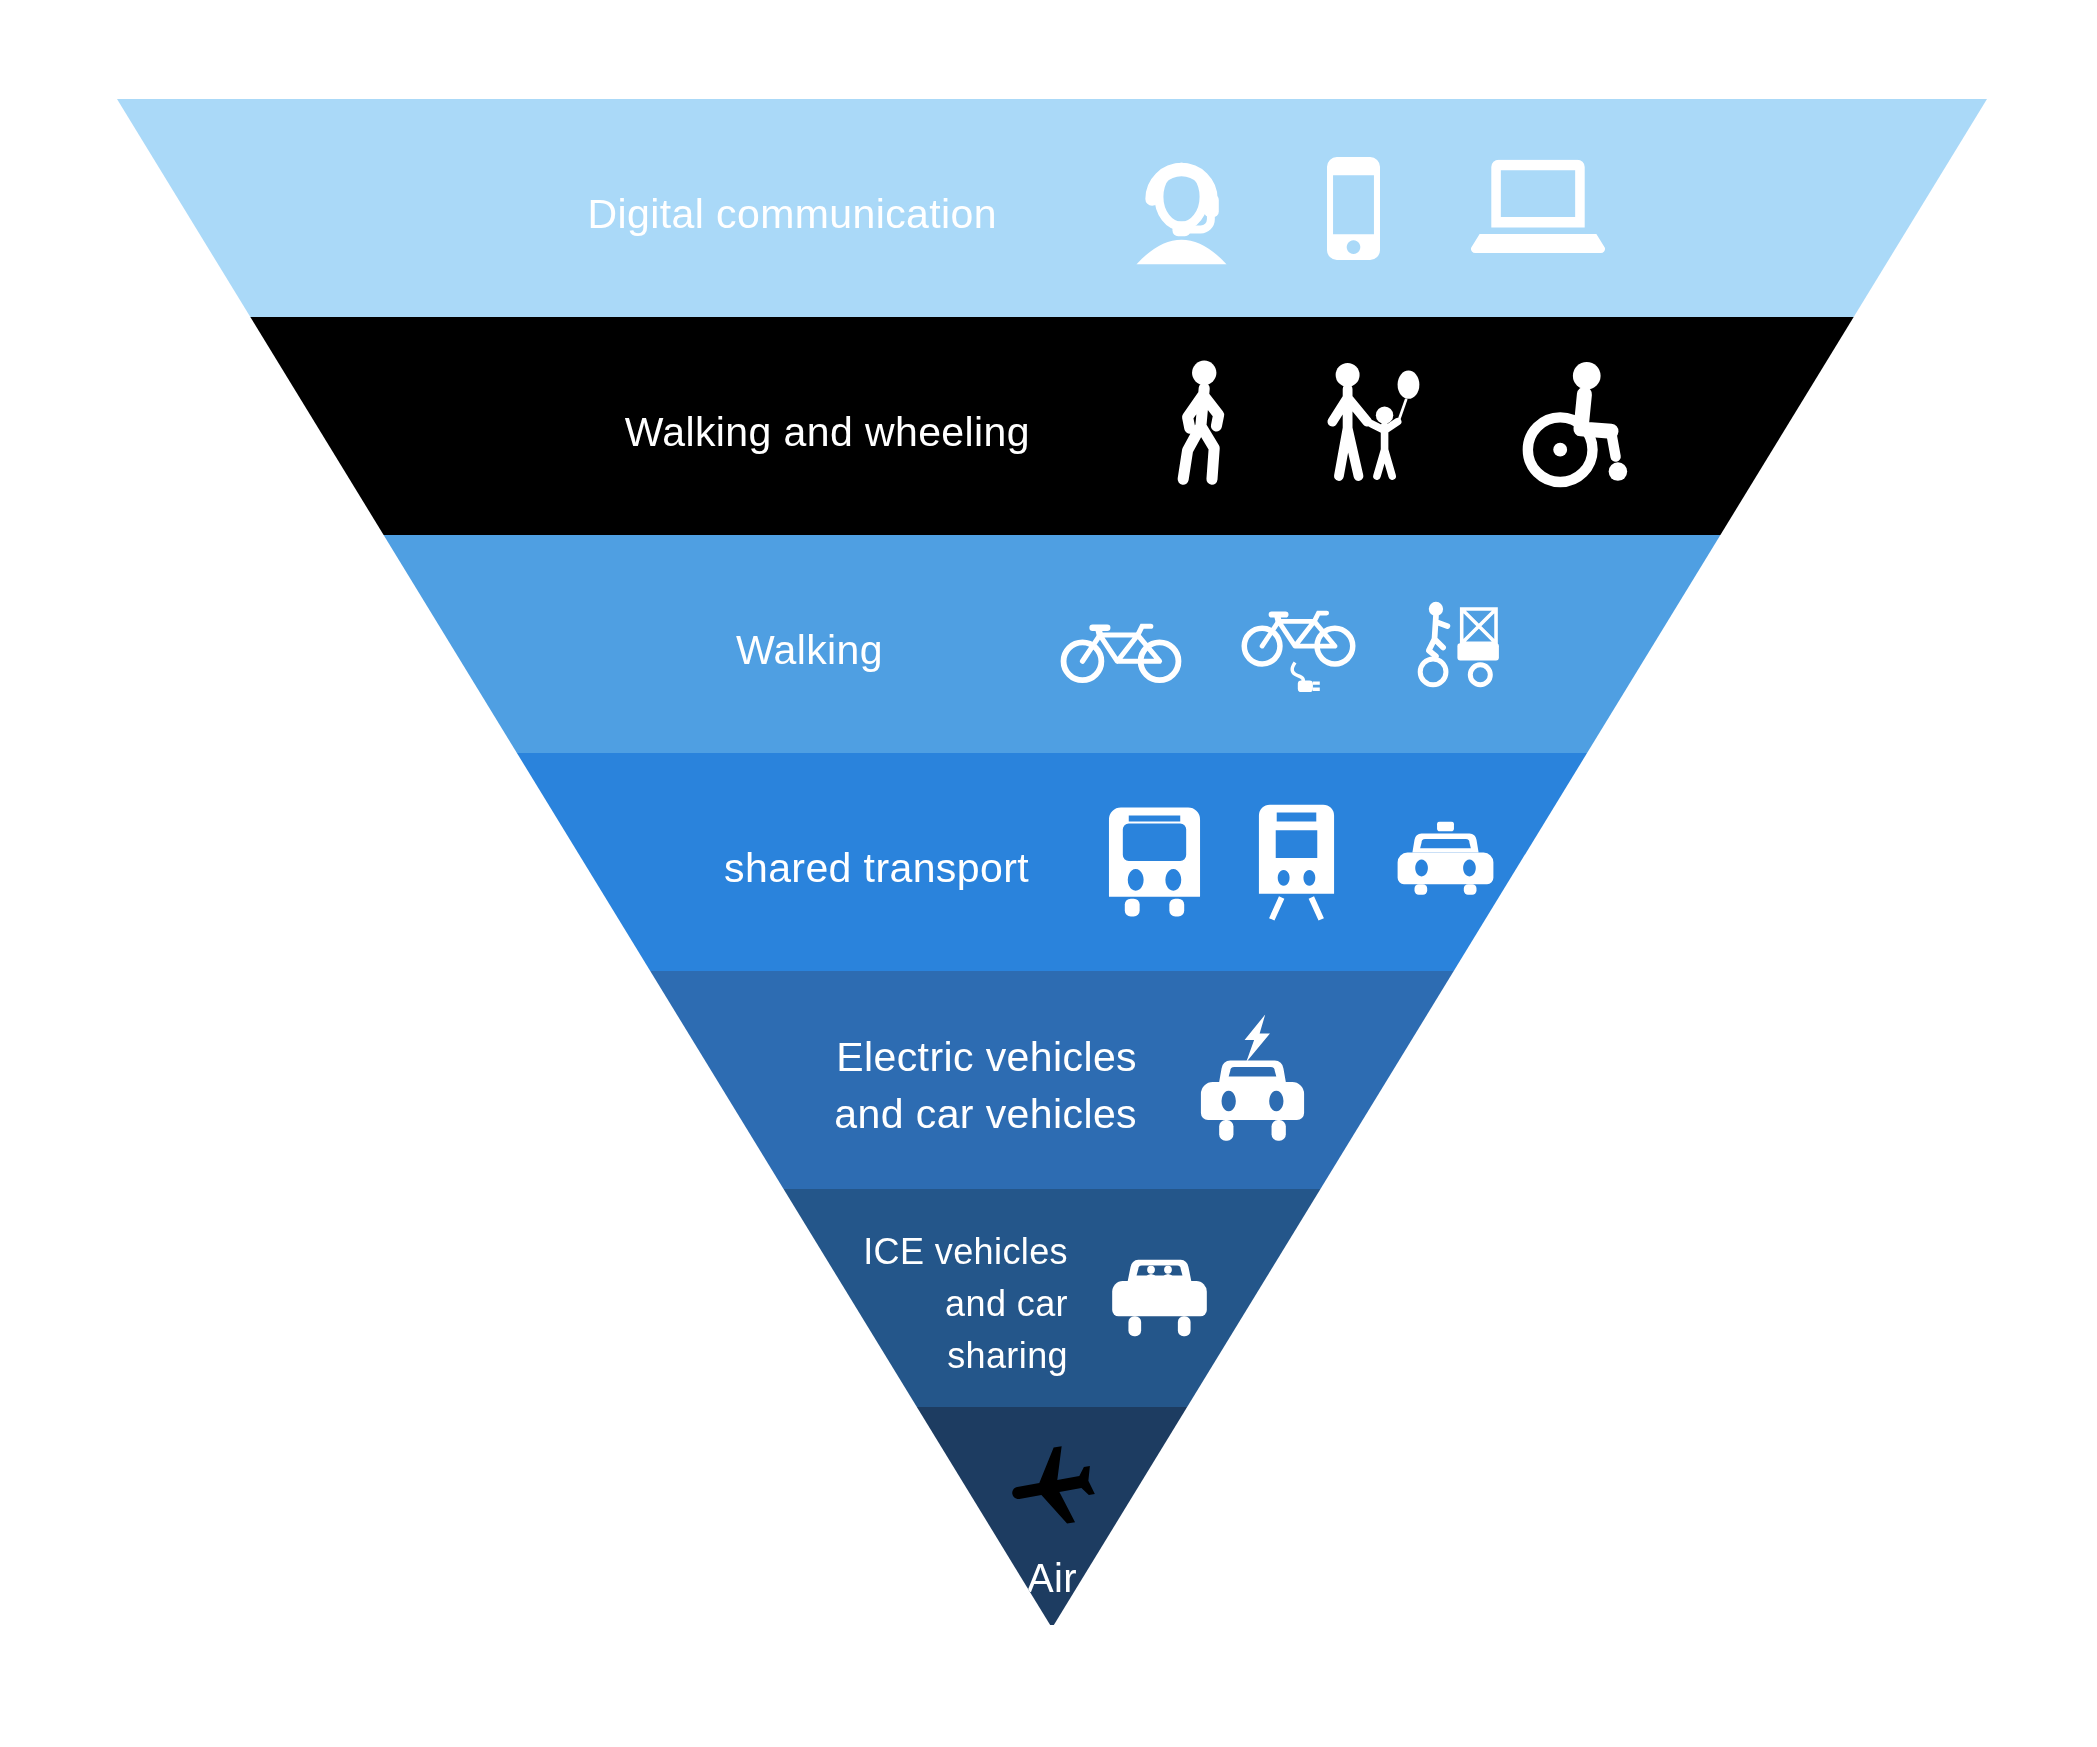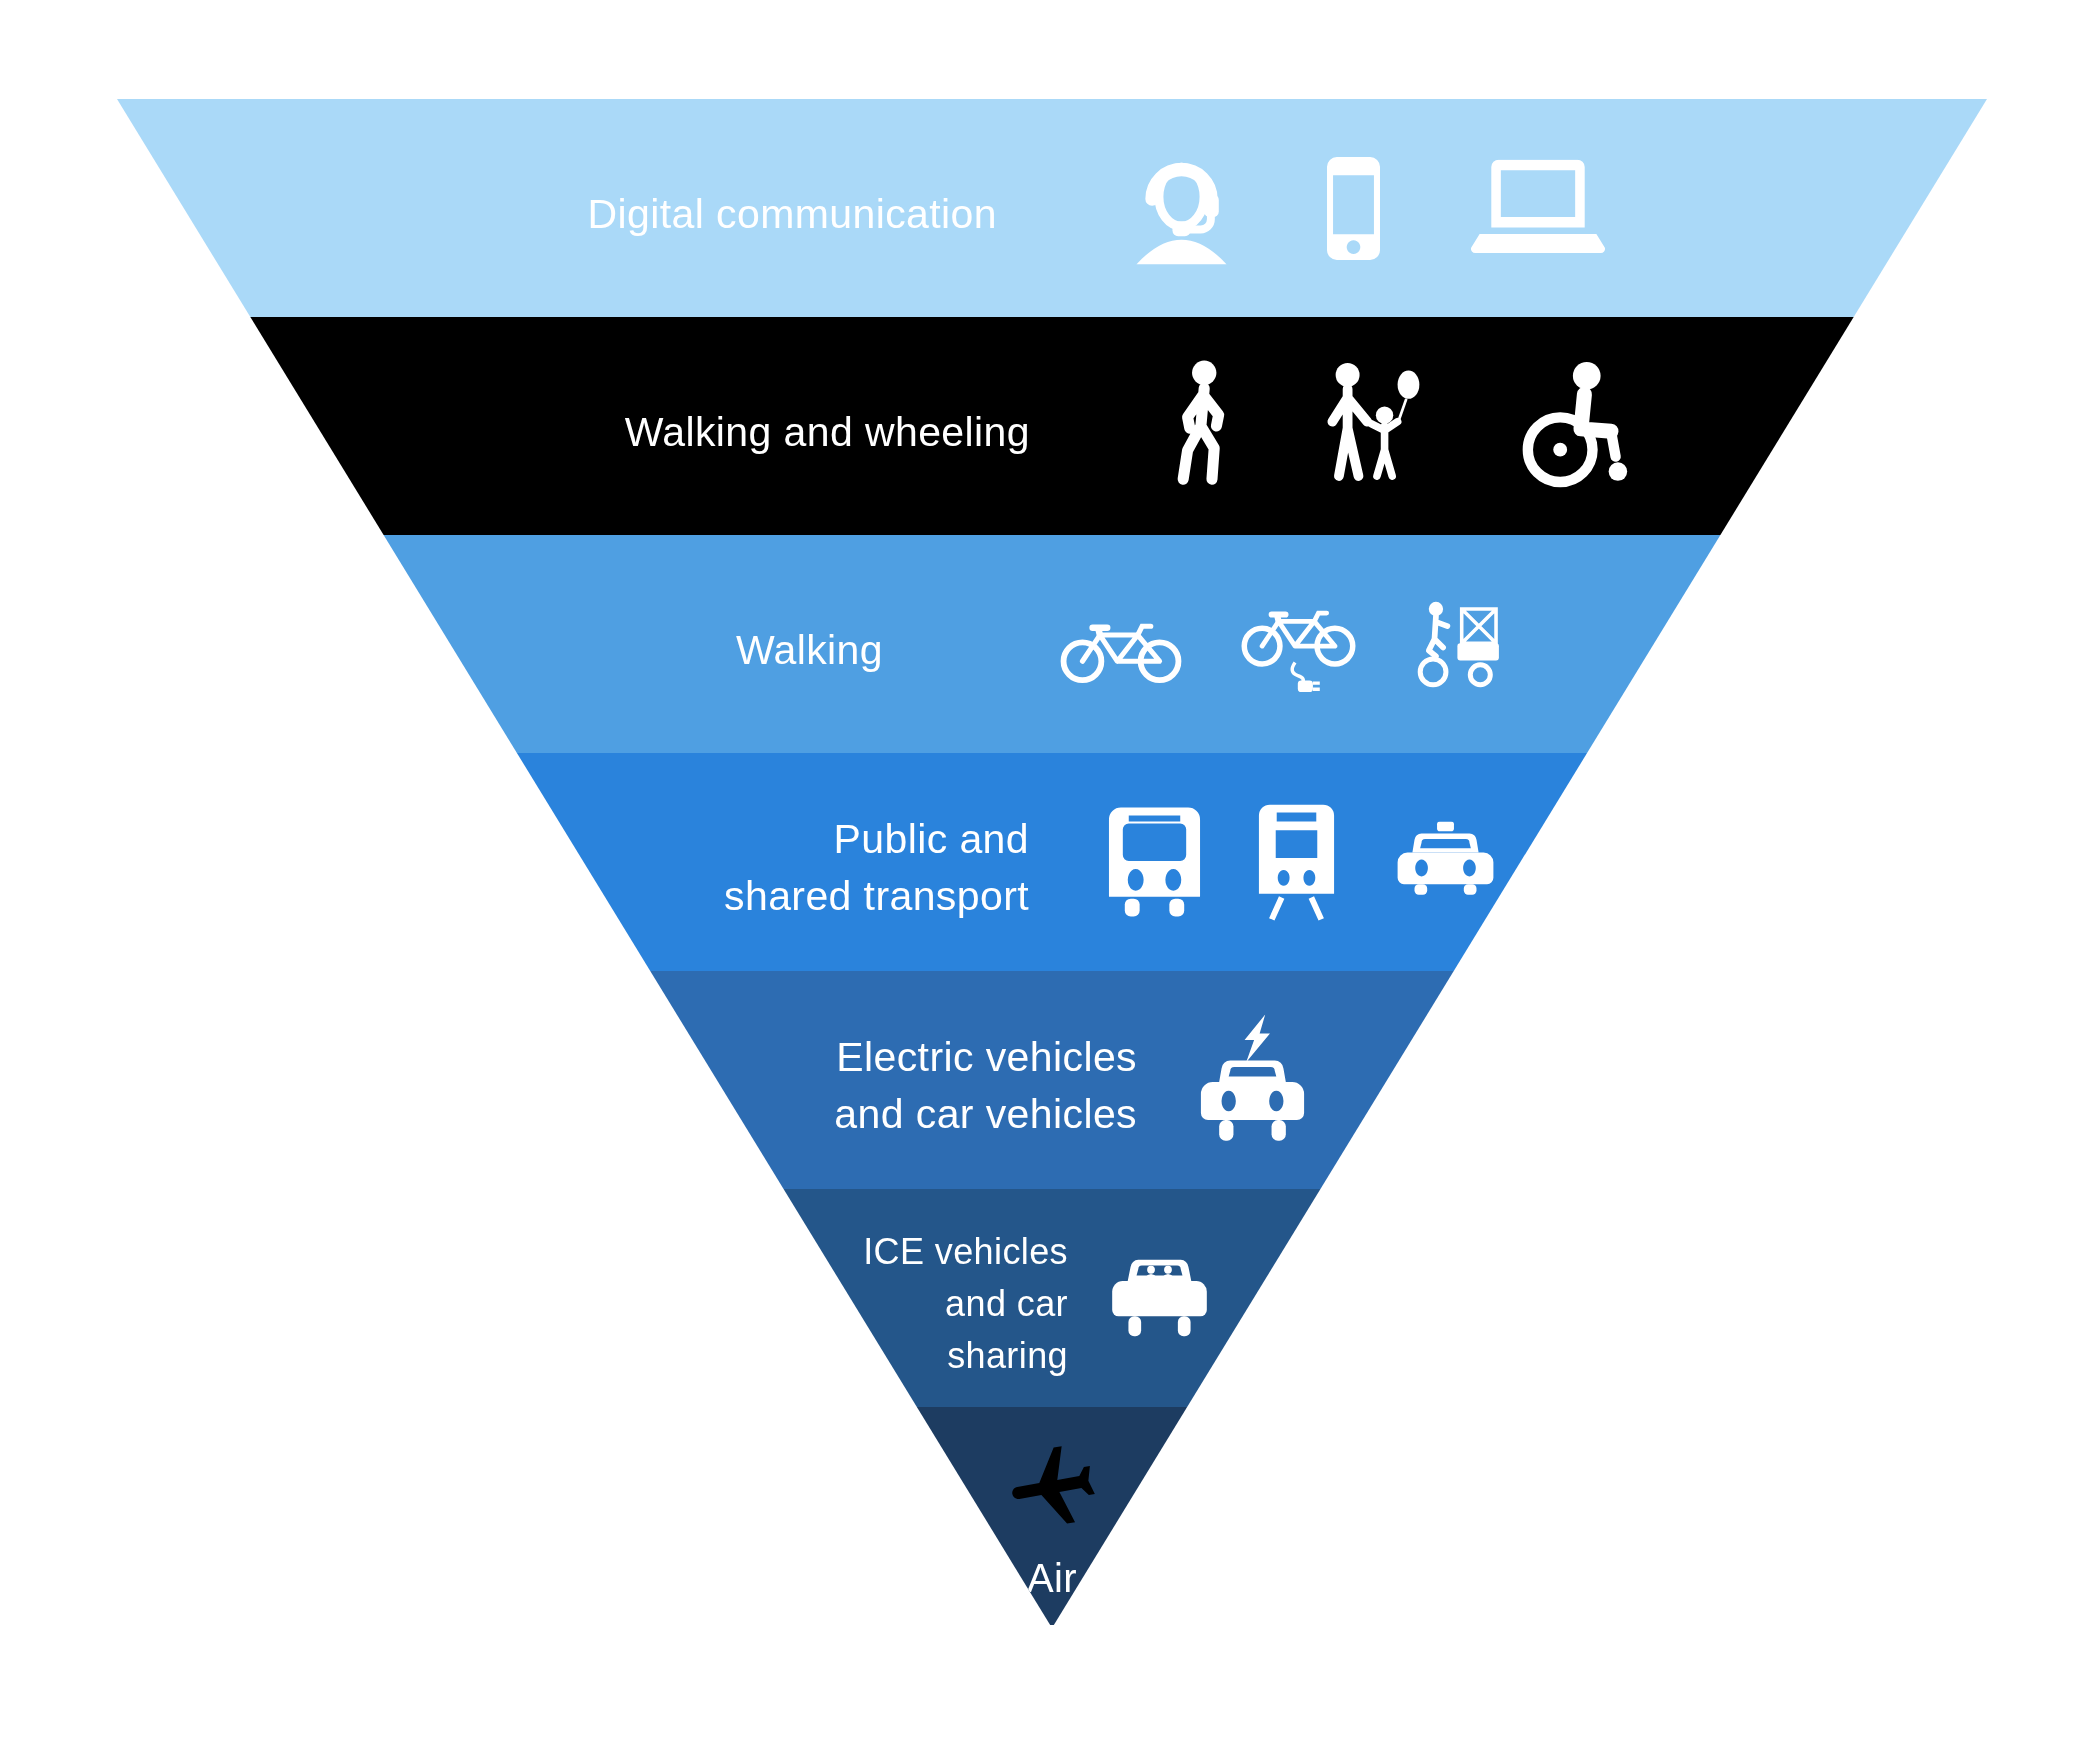--- a/index.html
+++ b/index.html
@@ -107,21 +107,20 @@
         <path fill="none" stroke="#fff" stroke-width="5" d="M66,16 h48 v48 h-48 Z M66,16 L114,64 M114,16 L66,64"></path>
         <rect x="60" y="64" width="58" height="24" rx="4"></rect>
         <circle cx="26" cy="104" r="18" fill="none" stroke="#fff" stroke-width="7"></circle>
         <circle cx="92" cy="108" r="14" fill="none" stroke="#fff" stroke-width="7"></circle>
       </svg>
     </div>
   </div>
 
   <div class="band b4" style="background-color: rgb(42, 131, 220);">
     <div class="label">
-      <span>Public and</span>
       <span>shared transport</span>
     </div>
     <div class="icons">
       <svg width="99" height="114" viewBox="0 0 100 115">
         <path fill-rule="evenodd" d="M16,2 h68 a12,12 0 0 1 12,12 v78 h-92 v-78 a12,12 0 0 1 12,-12 Z M24,10 h52 v6 h-52 Z M18,24 a6,6 0 0 1 6,-6 h52 a6,6 0 0 1 6,6 v26 a6,6 0 0 1 -6,6 h-52 a6,6 0 0 1 -6,-6 Z M31,64 a8,11 0 1 0 0.01,0 Z M69,64 a8,11 0 1 0 0.01,0 Z"></path>
         <rect x="20" y="94" width="15" height="18" rx="6"></rect>
         <rect x="65" y="94" width="15" height="18" rx="6"></rect>
       </svg>
       <svg width="89" height="119" viewBox="0 0 90 120">
         <path fill-rule="evenodd" d="M18,2 h54 a11,11 0 0 1 11,11 v79 h-76 v-79 a11,11 0 0 1 11,-11 Z M25,10 h40 v9 h-40 Z M24,28 h42 v28 h-42 Z M32,68 a6,8 0 1 0 0.01,0 Z M58,68 a6,8 0 1 0 0.01,0 Z"></path>

